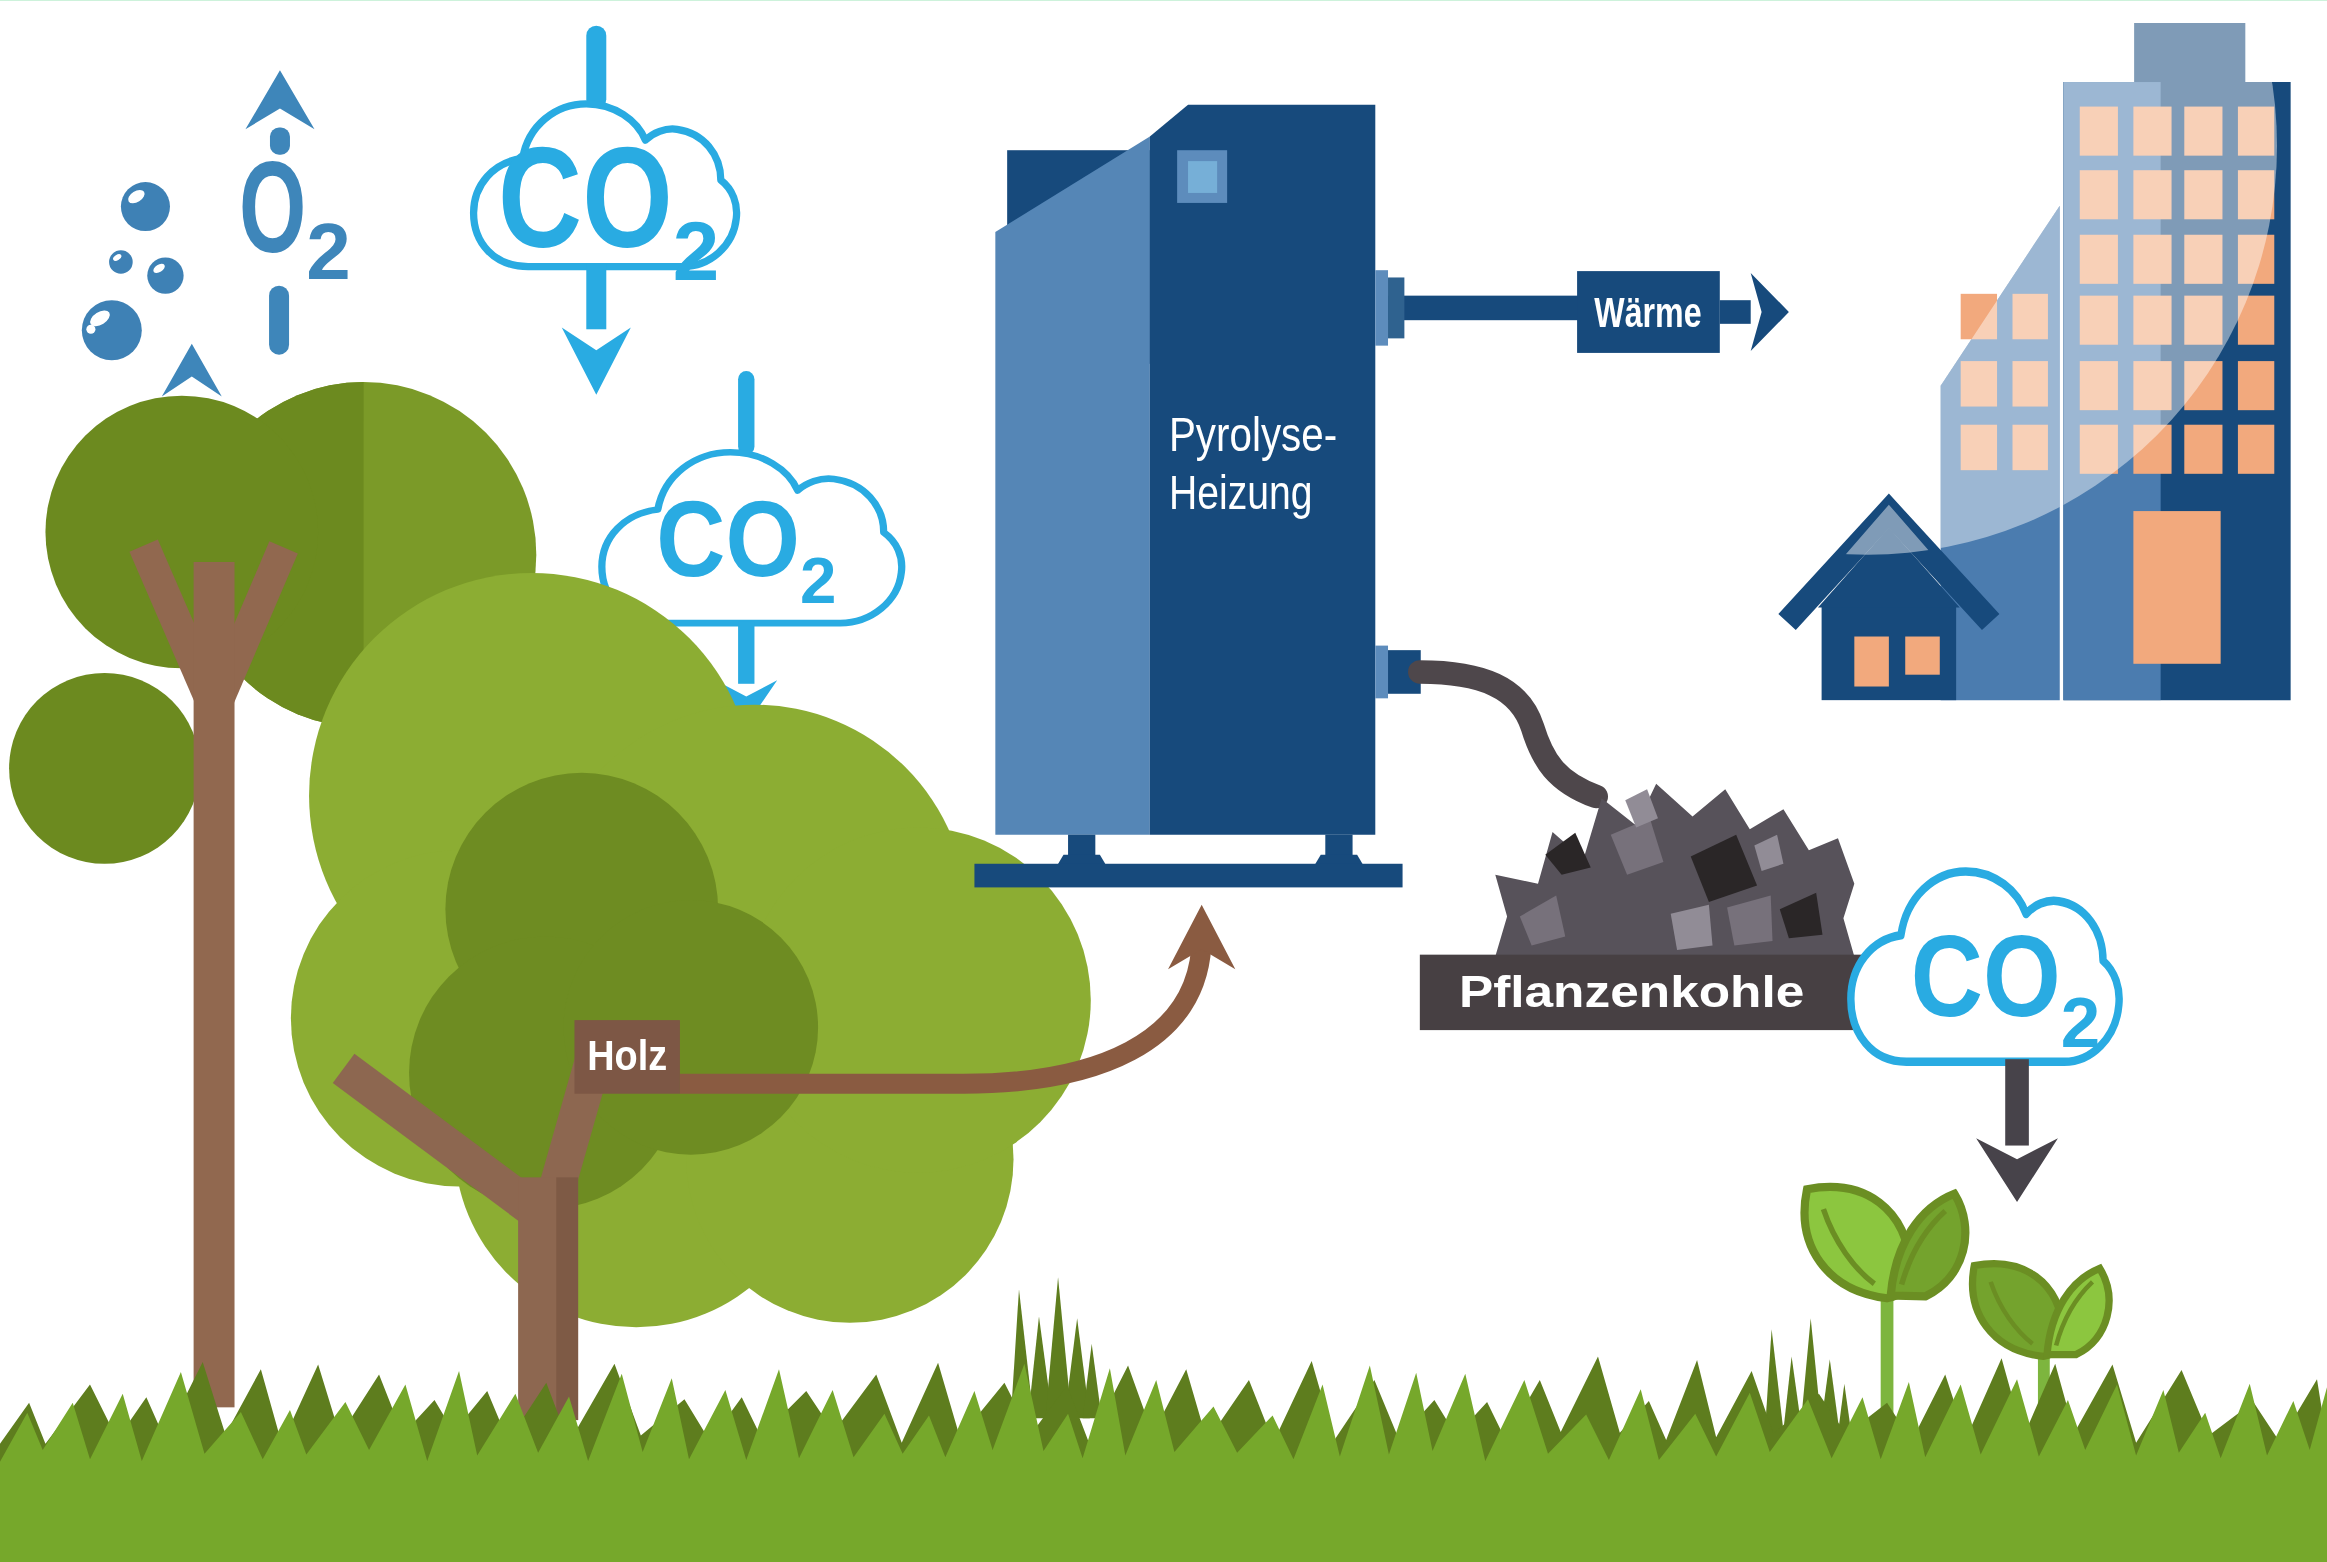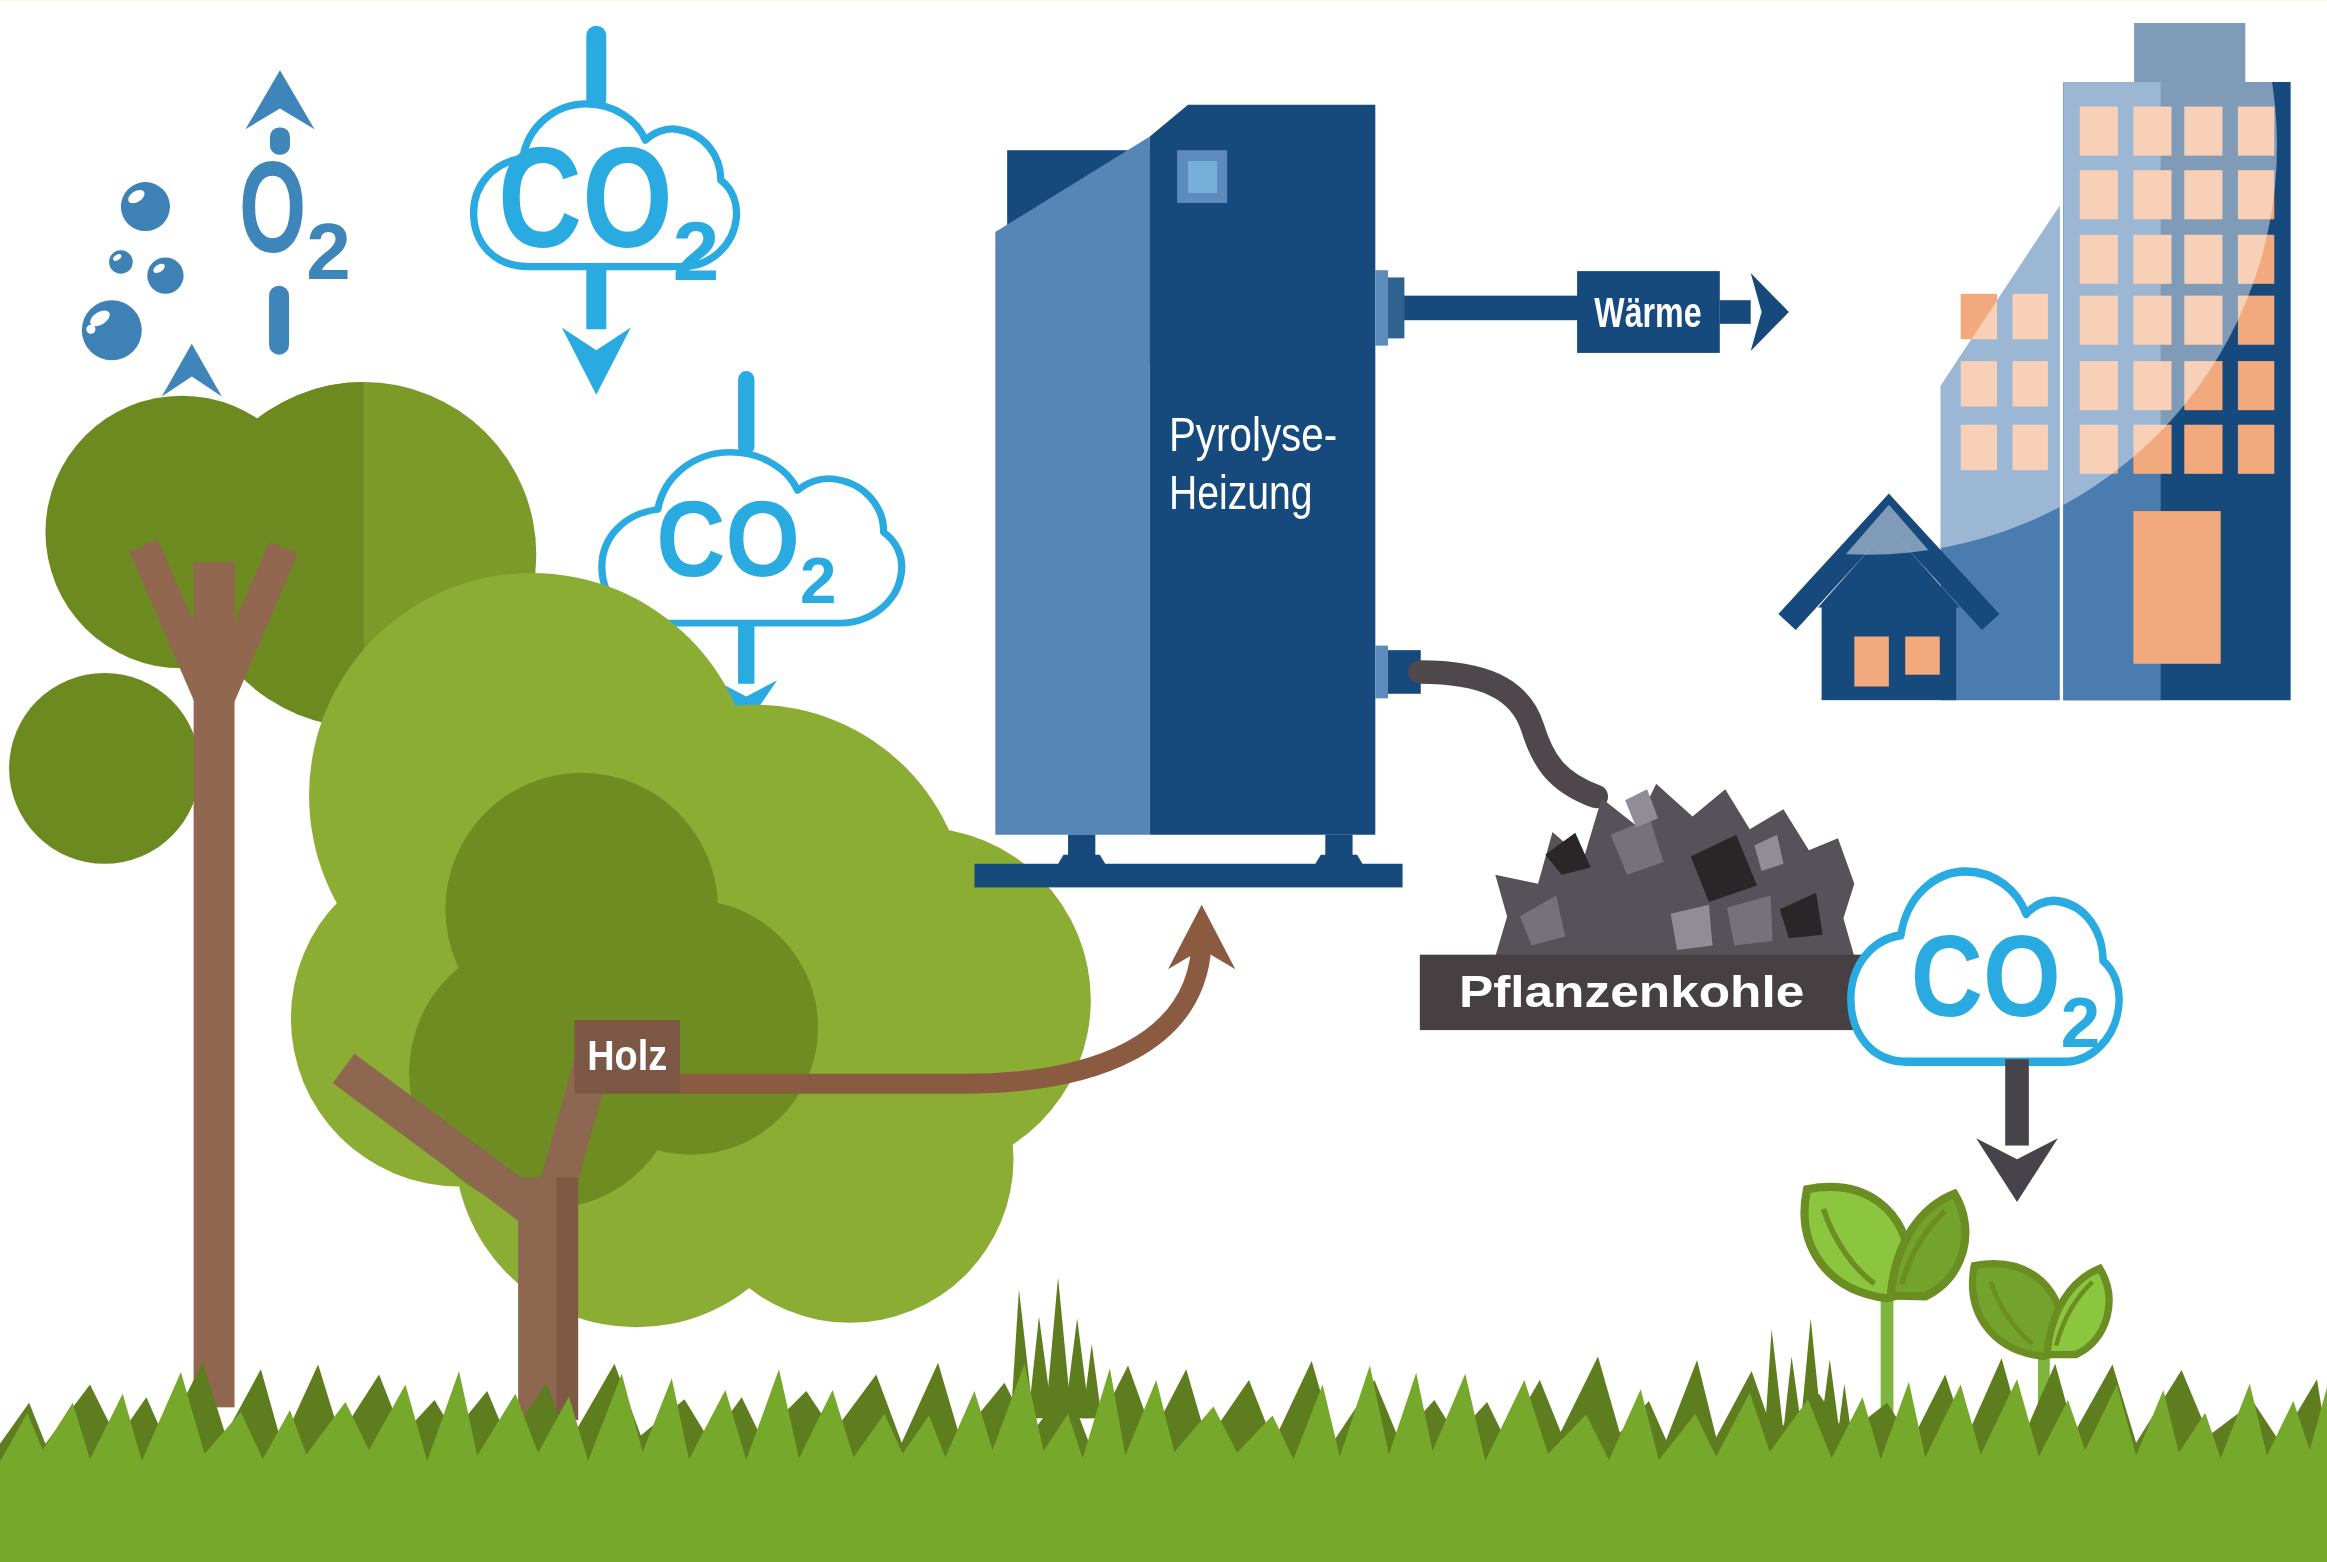--- a/index.html
+++ b/index.html
@@ -1,16 +1,16 @@
 <!DOCTYPE html>
 <html style="font-size:14.5px"><head>
 <meta charset="utf-8">
 <style>
   html,body{margin:0;padding:0;background:#fff;}
-  .stage{position:relative;width:2327px;height:1563px;overflow:hidden;background:#fde047;}
+  .stage{position:relative;width:2327px;height:1563px;overflow:hidden;background:#22c55e;}
   svg{display:block;width:2327px;height:1563px;}
   text{font-family:"Liberation Sans","DejaVu Sans",sans-serif;}
   .lbl{font-weight:bold;fill:#fff;}
   .gas{font-weight:bold;}
 </style>
 </head>
 <body>
 <div class="stage">
 
 <svg viewBox="0 0 2560 1719" xmlns="http://www.w3.org/2000/svg">

